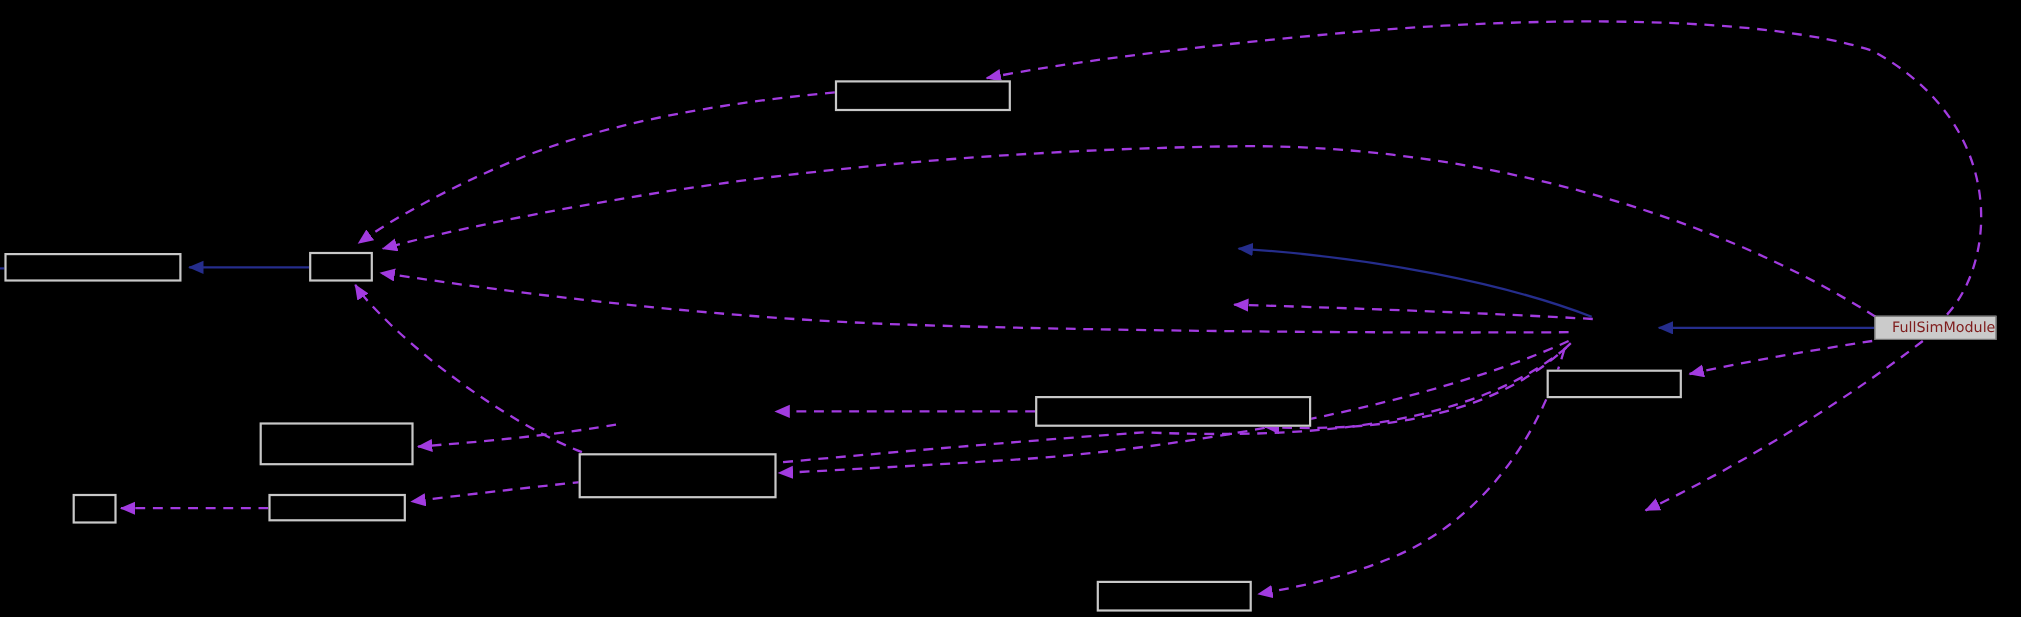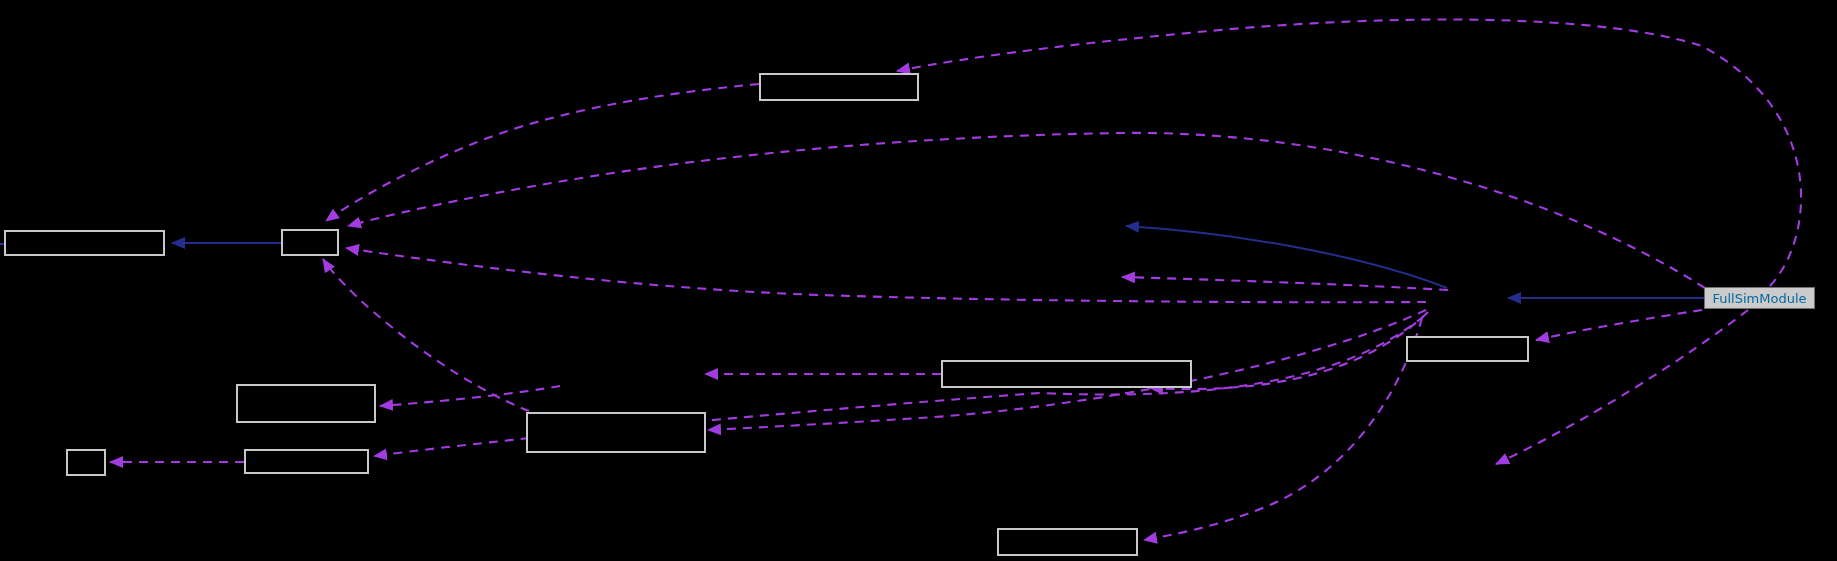--- a/index.html
+++ b/index.html
@@ -12,21 +12,21 @@
   .edge-dashed{fill:none;stroke:var(--dashed_edge,#a23be0);stroke-width:2.1;stroke-dasharray:9 7;}
   .edge-solid{fill:none;stroke:var(--solid_edge,#252d8c);stroke-width:2;}
   .node{
     position:absolute;box-sizing:border-box;
     background:var(--node_fill,#000);
     border:2px solid var(--node_border,#c8c8c8);
   }
   .node.highlight{
     background:var(--highlight_fill,#cbcbcb);
     border:1px solid var(--highlight_border,#707070);
-    color:#0369a1;font-size:13px;display:flex;align-items:center;justify-content:center;
+    color:#7f1d1d;font-size:13px;display:flex;align-items:center;justify-content:flex-end;
     white-space:nowrap;
   }
 </style>
 </head>
 <body>
 
 <div class="stage">
 
   <svg width="1837" height="561" viewBox="0 0 1837 561">
     <defs>

